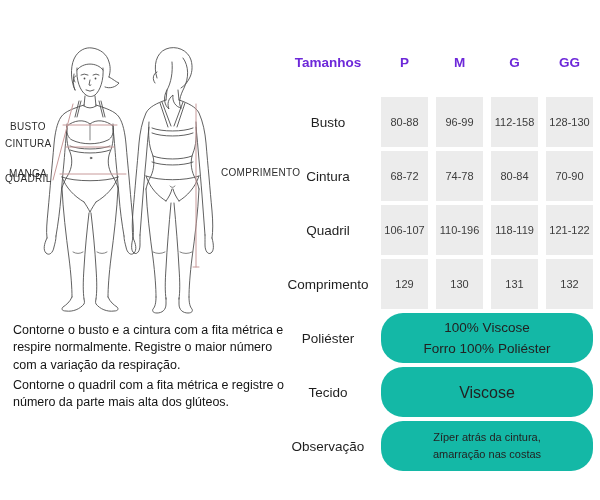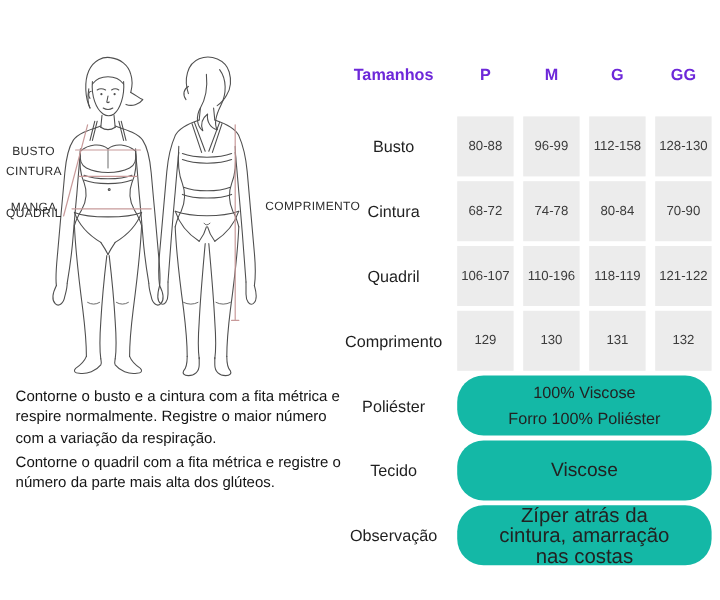--- a/index.html
+++ b/index.html
@@ -46,21 +46,21 @@
   .val {
     background:#ececec; display:flex; justify-content:center; align-items:center;
     font-size:11px; color:#3c3c3c;
   }
   .merged {
     grid-column:2 / 6; background:#14b8a6;
     display:flex; flex-direction:column; justify-content:center; align-items:center;
     font-size:13.5px; color:#222; line-height:21px; text-align:center;border-radius:22px;
   }
   .merged.tecido { font-size:16px; }
-  .merged.obs { font-size:17px; line-height:17px; padding:0 29px; box-sizing:border-box; }
+  .merged.obs { font-size:11px; line-height:17px; padding:0 29px; box-sizing:border-box; }
 </style>
 </head>
 <body>
 
 <div class="canvas">
 
   <svg class="figure" width="600" height="500" viewBox="0 0 600 500">
     <g fill="none" stroke="#4f4f4f" stroke-width="0.9" stroke-linecap="round" stroke-linejoin="round">
 
       <path d="M75,90 C71,82 70,68 74,59 C78,50 86,47 92,48 C100,49 107,54 109,62 C111,68 110,73 109,77"></path>

